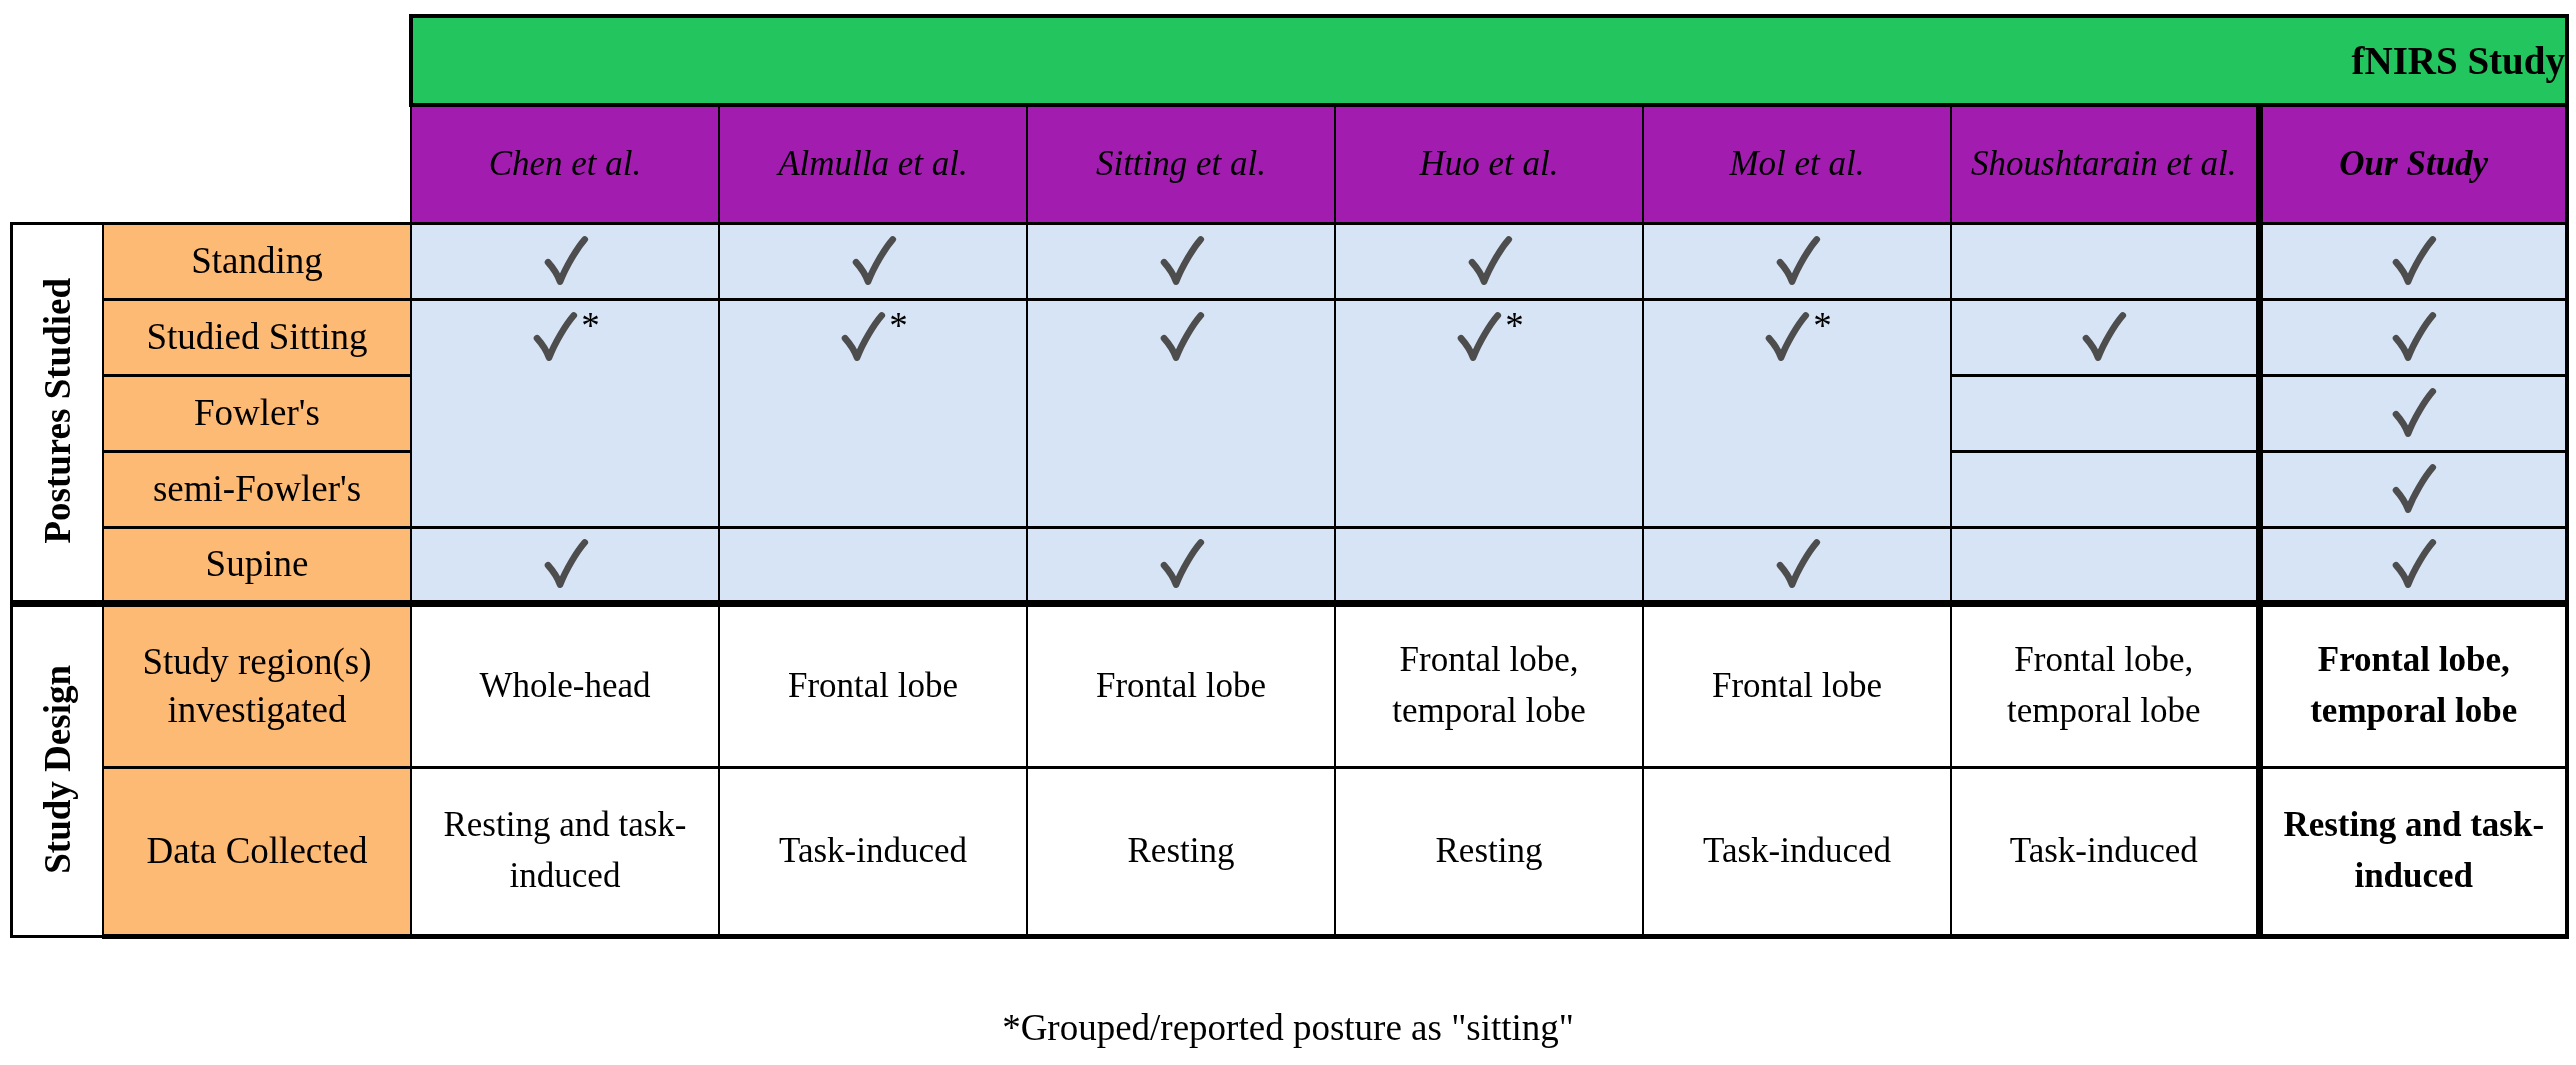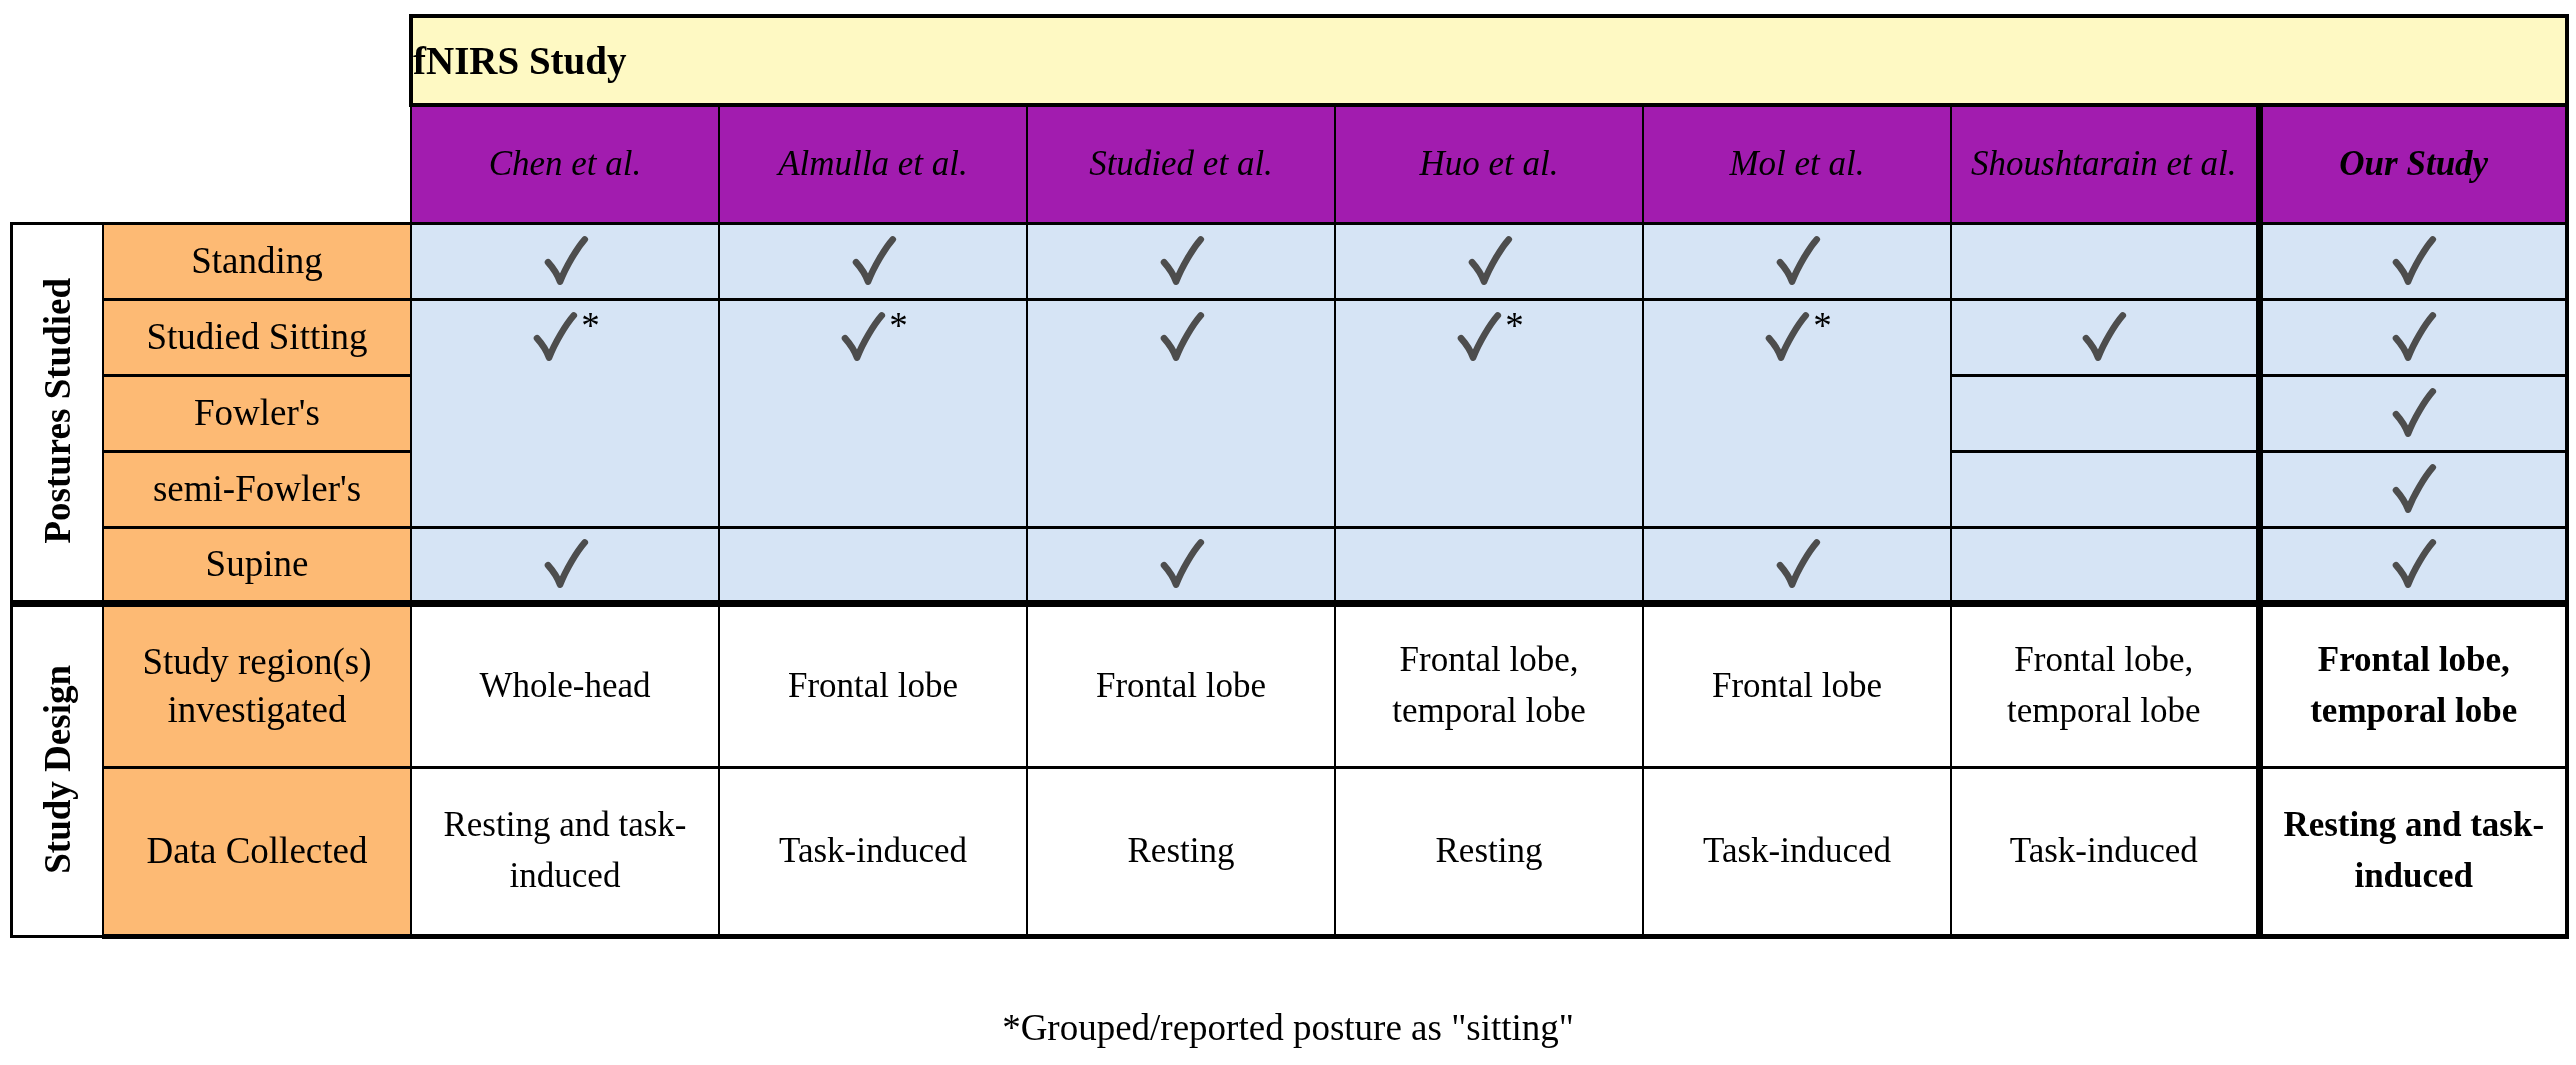--- a/index.html
+++ b/index.html
@@ -33,23 +33,23 @@
   tr.r-data    { height: 169px; }
 
   td, th { border: 2.5px solid #000; border-top-width: 3.2px; border-bottom-width: 3.2px; padding: 0; }
 
   td.gap { border: none; background: #fff; }
 
   th.title-cell {
     border: 4.4px solid #000;
     font-size: 39px;
     font-weight: bold;
-    text-align: left;
-    vertical-align: middle;
-    background: #fef9c3;
+    text-align: right;
+    vertical-align: middle;
+    background: #22c55e;
   }
 
   th.author {
     border-top-width: 4.4px;
     border-bottom-width: 3.8px;
     font-size: 35px;
     font-style: italic;
     font-weight: normal;
     text-align: center;
     vertical-align: middle;
@@ -148,21 +148,21 @@
 
     <tbody>
         <tr class="r-title">
       <td class="gap" colspan="2" rowspan="2"></td>
       <th class="title-cell redge" colspan="7">fNIRS Study</th>
     </tr>
 
     <tr class="r-authors">
       <th class="author">Chen et al.</th>
       <th class="author">Almulla et al.</th>
-      <th class="author">Studied et al.</th>
+      <th class="author">Sitting et al.</th>
       <th class="author">Huo et al.</th>
       <th class="author">Mol et al.</th>
       <th class="author">Shoushtarain et al.</th>
       <th class="author our redge">Our Study</th>
     </tr>
 
     <tr class="r-p">
       <td class="glabel" rowspan="5">
         <div class="vlabel">Postures Studied</div>
       </td>

